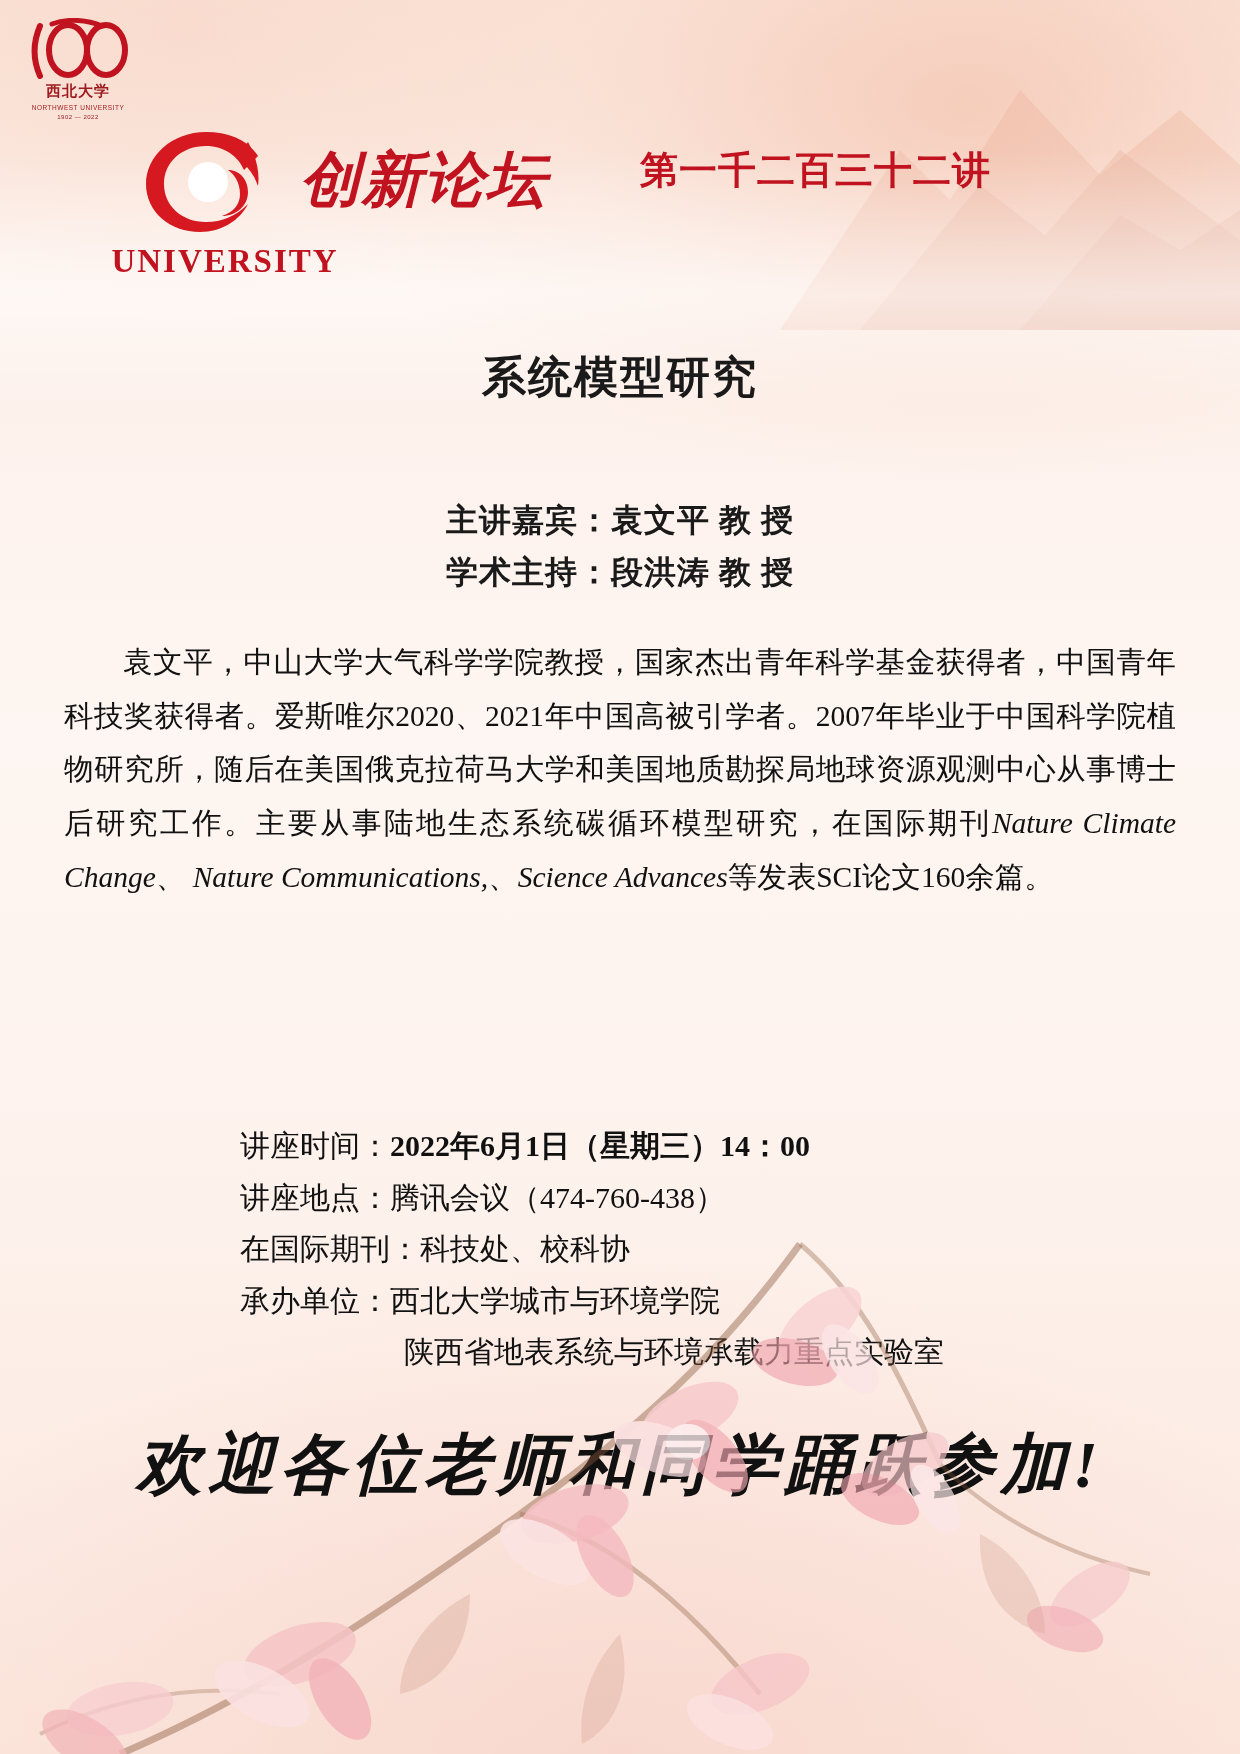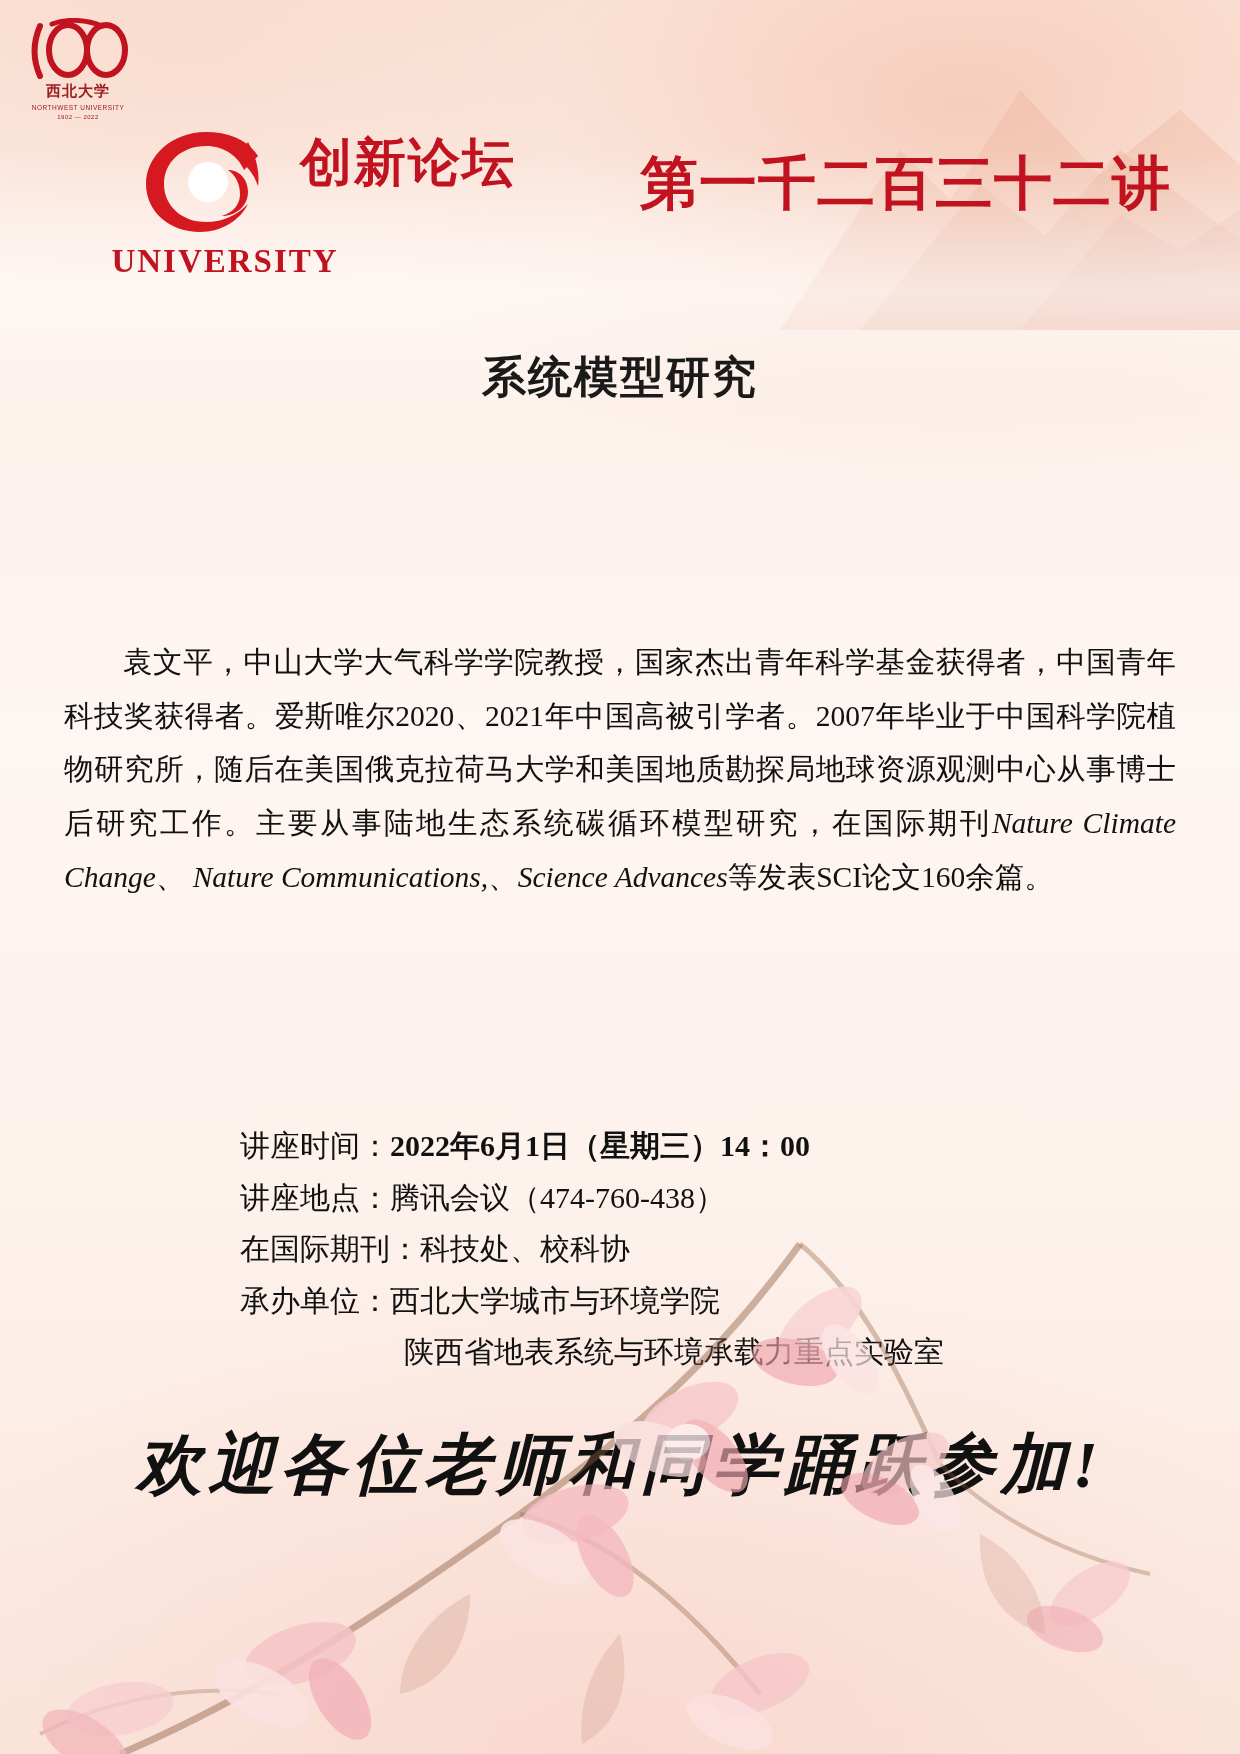--- a/index.html
+++ b/index.html
@@ -107,31 +107,32 @@
     width: 230px;
     text-align: center;
     font-size: 33px;
     font-weight: bold;
     letter-spacing: 2px;
     color: #c1121f;
     font-family: "Liberation Serif", serif;
   }
   .forum-title {
     position: absolute;
-    left: 300px; top: 128px;
-    font-size: 52px;
+    left: 300px; top: 140px;
+    font-size: 60px;
     font-weight: bold;
     color: #c1121f;
     letter-spacing: 2px;
     font-family: "Liberation Serif", serif;
+    font-style: italic;
   }
   .forum-no {
     position: absolute;
     left: 640px; top: 145px;
-    font-size: 58px;
+    font-size: 38px;
     font-weight: bold;
     color: #c1121f;
     letter-spacing: 1px;
     font-family: "Liberation Serif", serif;
   }
 
   
   .lecture-title {
     position: absolute;
     left: 120px; top: 345px;
@@ -236,20 +237,24 @@
   </svg>
   <div class="innov-en">UNIVERSITY</div>
 
   <div class="forum-title">创新论坛</div>
   <div class="forum-no">第一千二百三十二讲</div>
 
   <div class="lecture-title">
     <div>系统模型研究</div>
   </div>
 
+  <div class="speaker-block">
+    <div>主讲嘉宾：袁文平 教 授</div>
+    <div>学术主持：段洪涛 教 授</div>
+  </div>
 
   <div class="bio">
     <span>袁文平，中山大学大气科学学院教授，国家杰出青年科学基金获得者，中国青年科技奖获得者。爱斯唯尔2020、2021年中国高被引学者。2007年毕业于中国科学院植物研究所，随后在美国俄克拉荷马大学和美国地质勘探局地球资源观测中心从事博士后研究工作。主要从事陆地生态系统碳循环模型研究，在国际期刊</span><i>Nature Climate Change</i><span>、</span><i> Nature Communications,</i><span>、</span><i>Science Advances</i><span>等发表SCI论文160余篇。</span>
   </div>
 
   <div class="info">
     <div class="row">
       <span class="label">讲座时间：</span><span class="val-bold">2022年6月1日（星期三）14：00</span>
     </div>
     <div class="row">

